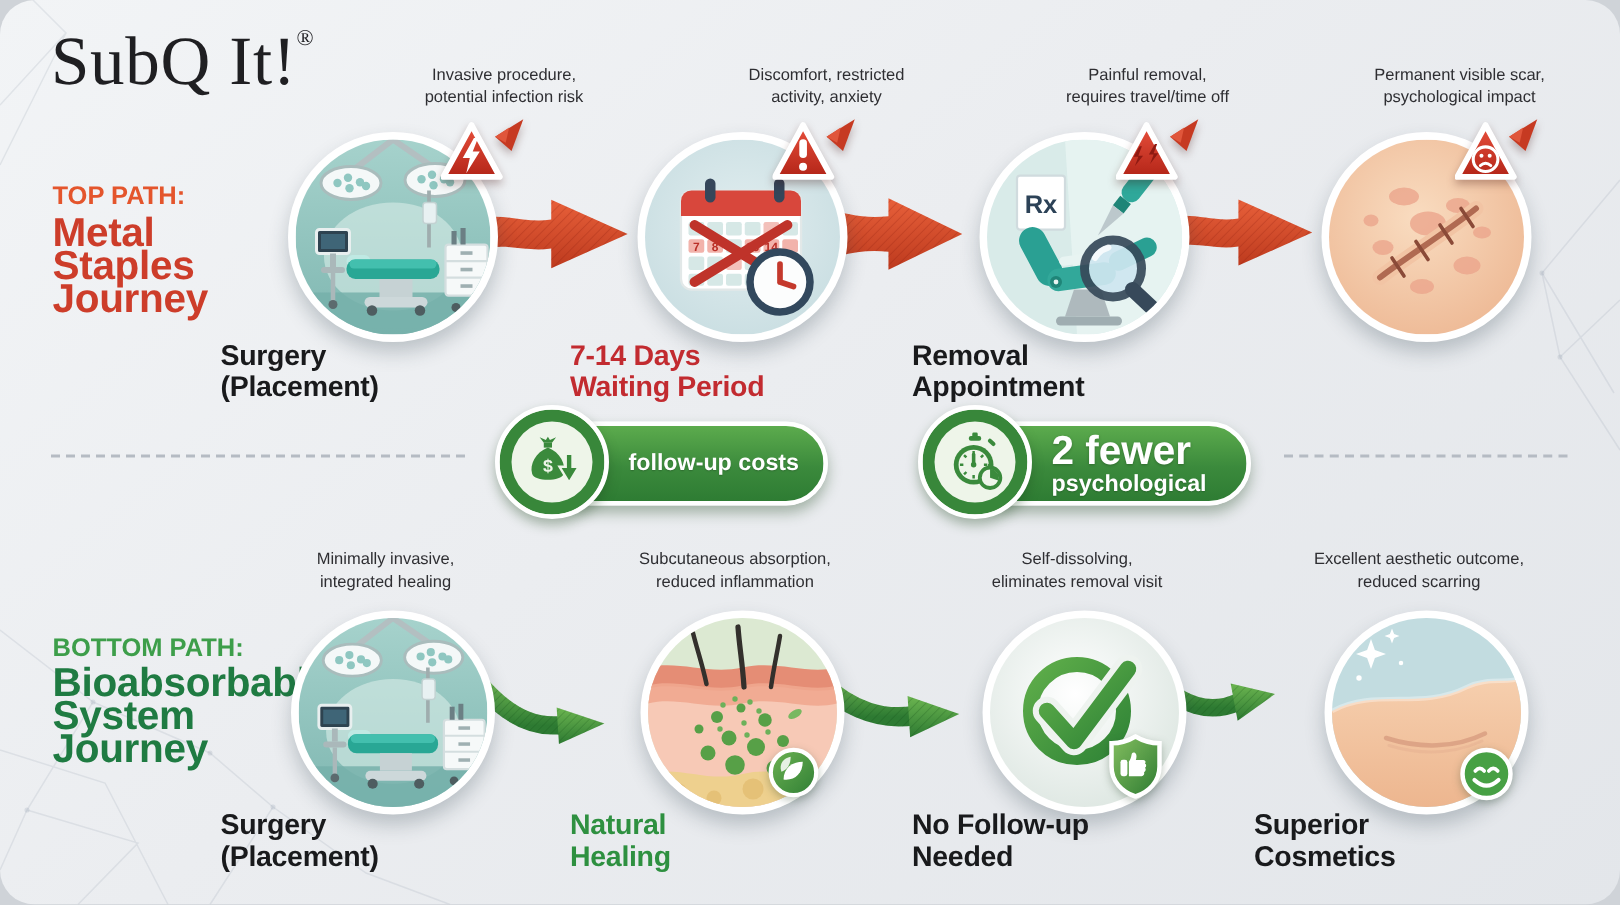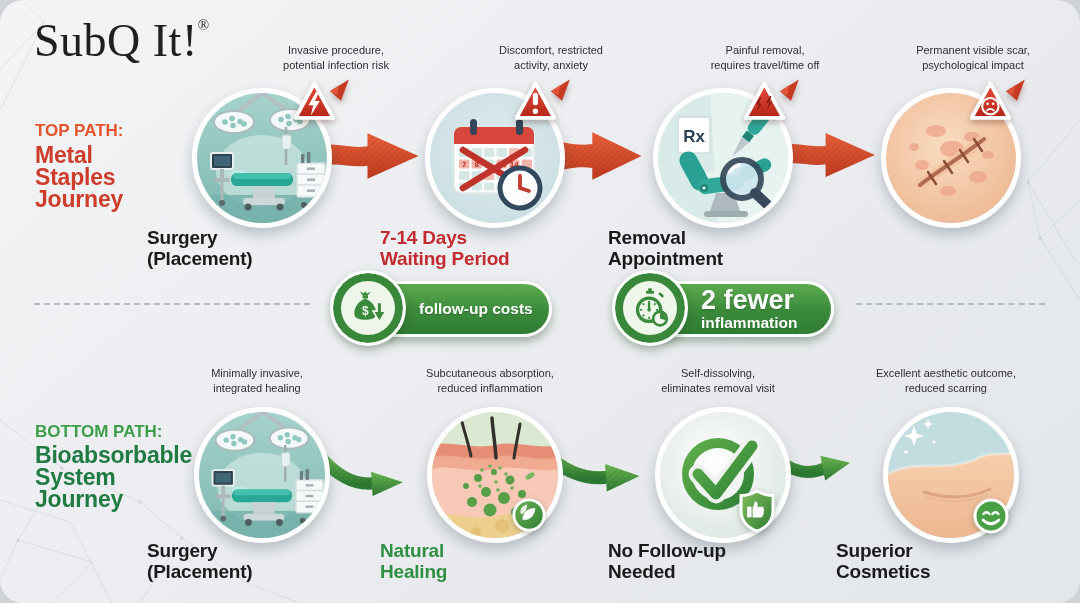--- a/index.html
+++ b/index.html
@@ -13,21 +13,21 @@
   .bg-svg{position:absolute;inset:0;z-index:0;}
   
   .logo{position:absolute;left:34px;top:18px;z-index:2;
     font-family:"Liberation Serif","DejaVu Serif",serif;
     font-size:46px;font-weight:500;color:#1f1f22;letter-spacing:.5px;line-height:1;}
   .logo .reg{font-size:15px;vertical-align:26px;letter-spacing:0;}
   
   .path-head{position:absolute;left:35px;z-index:2;font-size:17px;font-weight:800;line-height:1;}
   .path-head.top{top:122px;color:#e4552c;}
   .path-head.bottom{top:423px;color:#3d9e4a;}
-  .path-title{position:absolute;left:35px;z-index:2;font-size:23px;font-weight:800;
+  .path-title{position:absolute;left:35px;z-index:2;font-size:27px;font-weight:800;
     line-height:22px;white-space:pre-line;letter-spacing:-.2px;}
   .path-title.top{top:144px;color:#cd3d2a;}
   .path-title.bottom{top:444px;color:#1f7b42;}
   
   .ann{position:absolute;width:250px;z-index:2;text-align:center;
     font-size:11px;line-height:14.5px;font-weight:500;color:#2e2e32;white-space:pre-line;}
   .ann.top{top:43px;}
   .ann.bottom{top:366px;}
   
   .circle{position:absolute;z-index:3;border-radius:50%;border:5px solid #fff;
@@ -424,21 +424,21 @@
           <path d="M20,12.5 C11,16 6.5,25 8.5,31.5 C10,37.5 30,37.5 31.5,31.5 C33.5,25 29,16 20,12.5 Z"></path>
         </g>
         <text x="20" y="30.5" text-anchor="middle" font-family="Liberation Sans,DejaVu Sans,sans-serif" font-size="13" font-weight="bold" fill="#eef5e9">$</text>
         <path d="M33,17 L38,17 L38,26.5 L42.5,26.5 L35.5,38 L28.5,26.5 L33,26.5 Z" fill="#3a8a3c" stroke="#eef5e9" stroke-width="1.8"></path>
       </svg>
     </div>
   </div>
   <div class="badge" style="left:612px">
     <div class="badge-pill">
       <div class="badge-value">2 fewer</div>
-      <div class="badge-caption">inflammation</div>
+      <div class="badge-caption">psychological</div>
     </div>
     <div class="badge-circle">
       <svg width="42" height="42" viewBox="0 0 46 46">
         <g fill="#3a8a3c">
           <rect x="18.5" y="4" width="9" height="3.5" rx="1.5"></rect>
             <rect x="21" y="1.5" width="4" height="4" rx="1"></rect>
           <rect x="32" y="7" width="6.5" height="3" rx="1.5" transform="rotate(42 35 8.5)"></rect>
         </g>
         <circle cx="22" cy="25" r="14.5" fill="#3a8a3c"></circle>
         <circle cx="22" cy="25" r="11" fill="#eef5e9"></circle>

